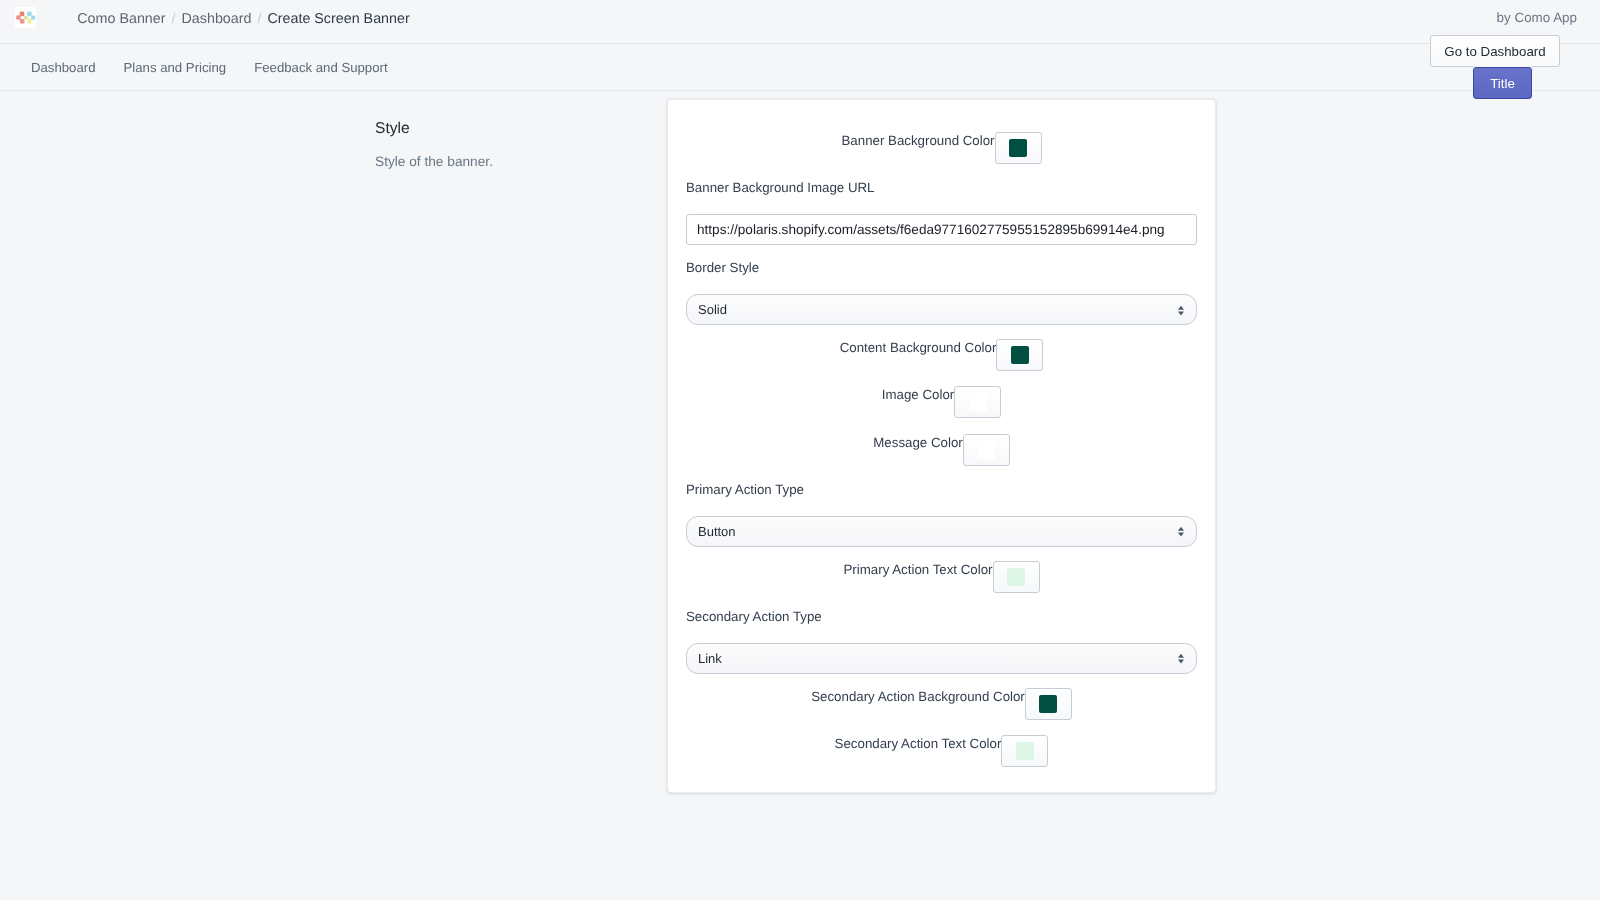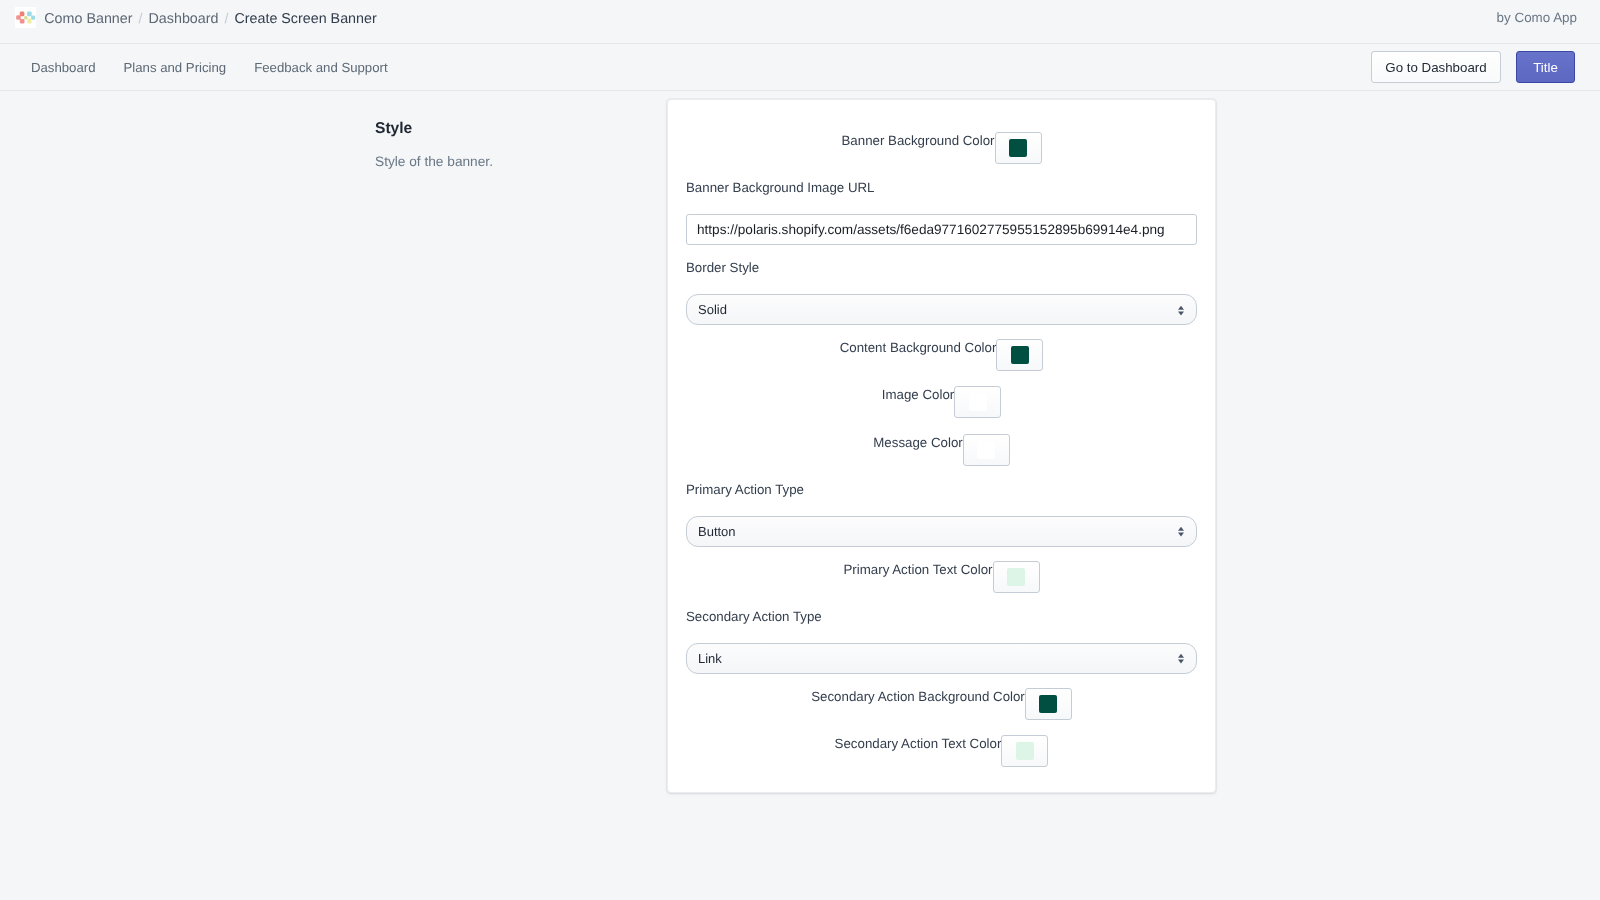--- a/index.html
+++ b/index.html
@@ -2,42 +2,42 @@
 <html><head>
 <meta charset="utf-8">
 <title>Create Screen Banner</title>
 <style>
 
   *{box-sizing:border-box;}
   html,body{margin:0;padding:0;}
   body{width:1600px;height:900px;overflow:hidden;background:#f4f6f8;
     font-family:"Liberation Sans",sans-serif;-webkit-font-smoothing:antialiased;text-rendering:geometricPrecision;}
 
-  .topbar{height:43px;display:flex;align-items:flex-start;padding-top:9px;padding-left:16px;padding-right:23px;background:#f4f6f8;}
+  .topbar{height:43px;display:flex;align-items:flex-start;padding-top:9px;padding-left:16px;padding-right:23px;background:#f4f6f8;gap:33px;}
   .logo{width:21.6px;height:21.4px;background:#fff;display:block;flex:none;line-height:0;margin-left:-1.3px;margin-top:-2px;}
   .crumbs{display:flex;align-items:center;margin-left:8px;font-size:14.3px;line-height:21px;}
   .crumb{color:#5c6773;}
   .crumb.current{color:#323d4c;font-weight:400;}
   .sep{color:#c4ccd5;margin:0 6px;}
   .attrib{margin-left:auto;font-size:13.4px;color:#6b7785;line-height:21px;margin-top:-2px;}
 
   .navbar{height:48px;border-top:1px solid #e4e8eb;border-bottom:1px solid #e4e8eb;
     display:flex;align-items:center;padding-left:31px;padding-right:25px;background:#f4f6f8;}
   .navitem{font-size:13.2px;color:#5d6975;margin-right:28px;text-decoration:none;cursor:pointer;}
-  .navactions{margin-left:auto;display:flex;align-items:center;}
+  .navactions{margin-left:auto;display:flex;align-items:center;flex-direction:column;}
   .btn{border-radius:3px;height:32px;font-size:13.3px;display:flex;align-items:center;
     justify-content:center;cursor:pointer;font-family:inherit;padding:0;}
   .btn-secondary{background:linear-gradient(180deg,#fefefe,#f9fafb);border:1px solid #c6cdd6;
     color:#212b36;width:130px;margin-right:15px;}
   .btn-primary{background:linear-gradient(180deg,#6873ca,#5c68c1);border:1px solid #3b47a6;
     color:#fff;width:59px;box-shadow:0 0 0 1px #f4f6f8;}
 
   .page{display:flex;}
   .sect{width:292px;margin-left:375px;padding-top:28px;}
-  .sect h2{margin:0;font-size:15.6px;font-weight:700;color:#1f2733;line-height:20px;}
+  .sect h2{margin:0;font-size:15.6px;font-weight:400;color:#1f2733;line-height:20px;}
   .sect p{margin:14px 0 0 0;font-size:13.7px;color:#6a7785;line-height:18px;}
 
   .card{width:549px;background:#fff;border:1px solid #eaecef;
     border-radius:4px;padding:18px 18px 24px 18px;margin-top:8px;
     box-shadow:0 0 0 1px rgba(63,63,68,0.04), 0 1px 3px 0 rgba(63,63,68,0.12);}
 
   .flabel{font-size:13.3px;color:#333e4d;line-height:18px;display:block;}
   .colorrow .flabel{line-height:18px;padding-top:0;}
 
   

